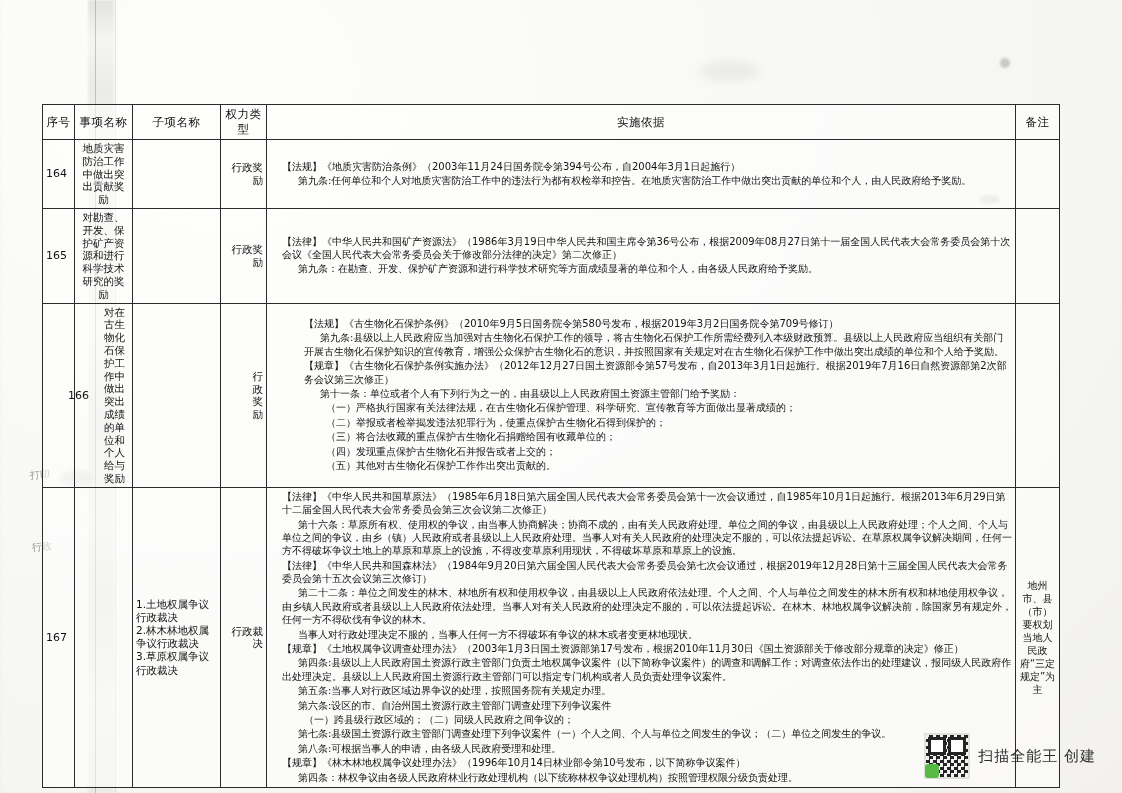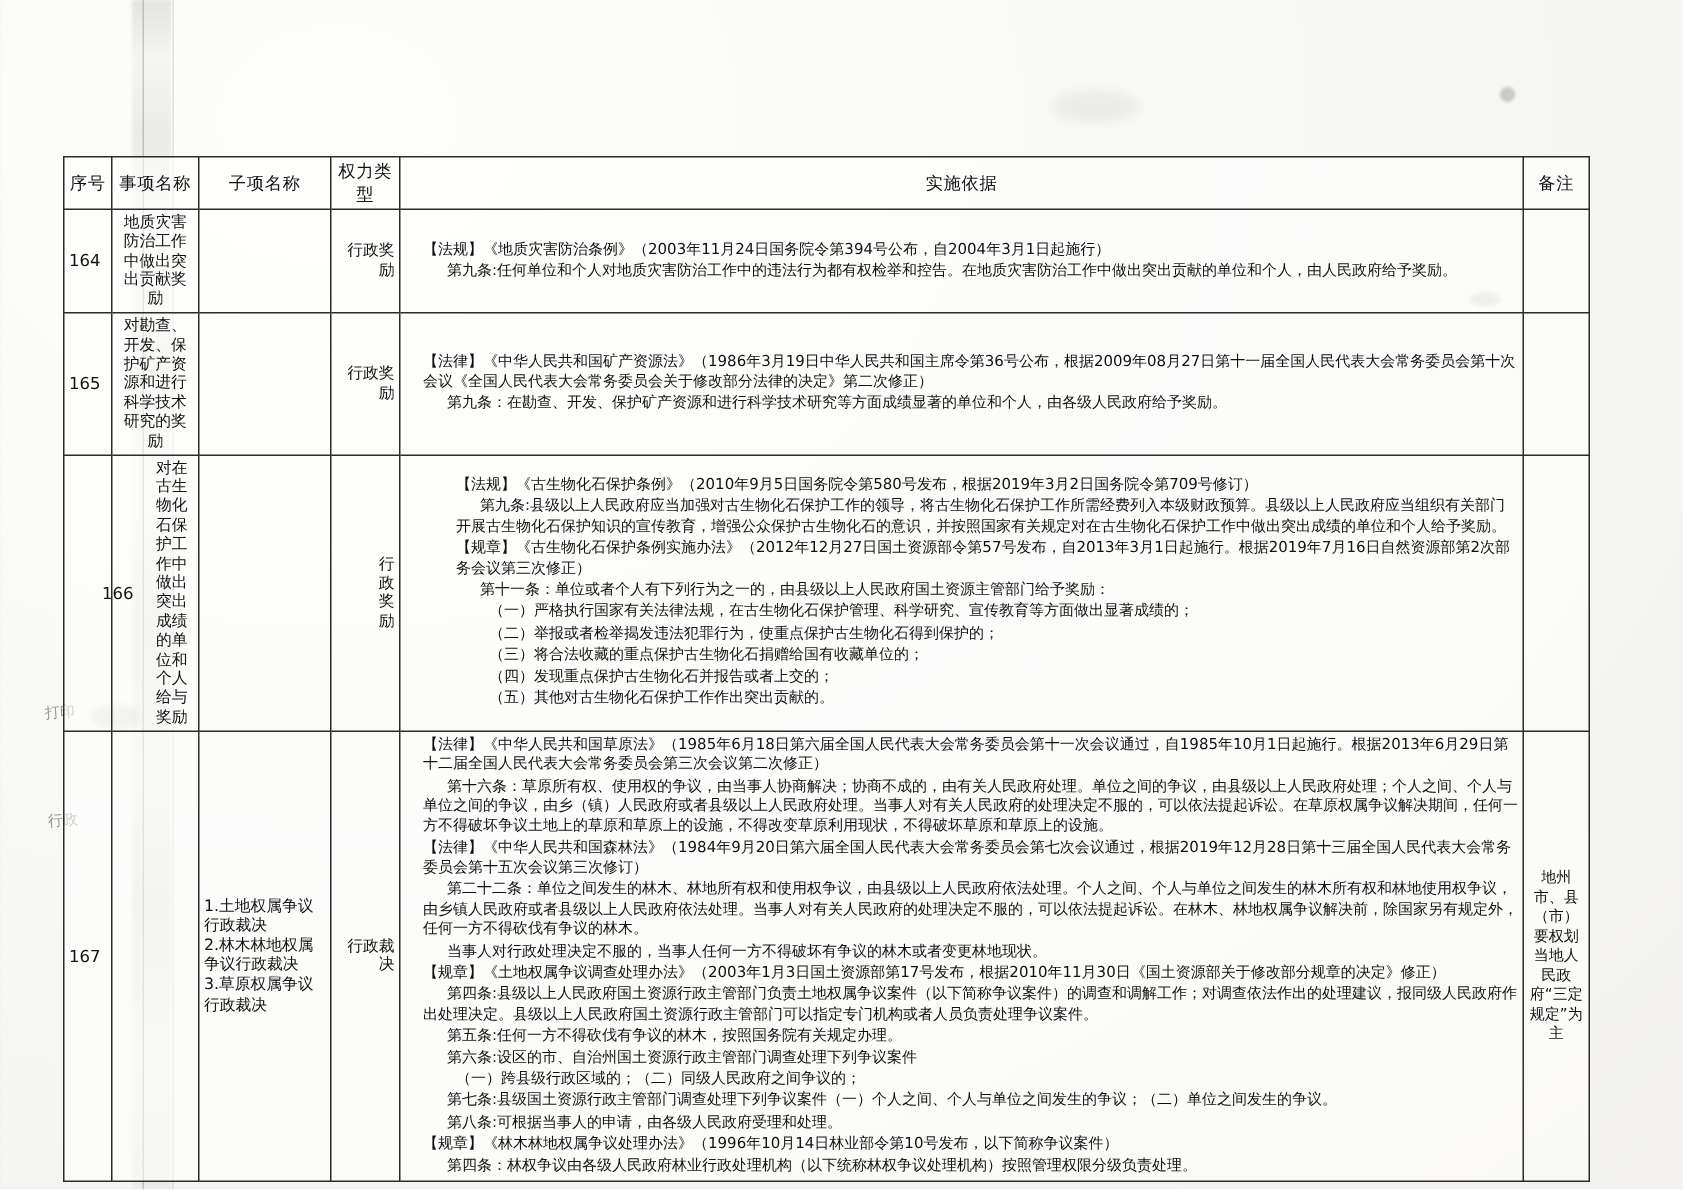--- a/index.html
+++ b/index.html
@@ -246,27 +246,33 @@
 3.草原权属争议行政裁决</td>
           <td class="c-power">行政裁决</td>
           <td class="c-basis">
             <div class="basis-line">【法律】《中华人民共和国草原法》（1985年6月18日第六届全国人民代表大会常务委员会第十一次会议通过，自1985年10月1日起施行。根据2013年6月29日第十二届全国人民代表大会常务委员会第三次会议第二次修正）</div>
             <div class="basis-line ind">第十六条：草原所有权、使用权的争议，由当事人协商解决；协商不成的，由有关人民政府处理。单位之间的争议，由县级以上人民政府处理；个人之间、个人与单位之间的争议，由乡（镇）人民政府或者县级以上人民政府处理。当事人对有关人民政府的处理决定不服的，可以依法提起诉讼。在草原权属争议解决期间，任何一方不得破坏争议土地上的草原和草原上的设施，不得改变草原利用现状，不得破坏草原和草原上的设施。</div>
             <div class="basis-line">【法律】《中华人民共和国森林法》（1984年9月20日第六届全国人民代表大会常务委员会第七次会议通过，根据2019年12月28日第十三届全国人民代表大会常务委员会第十五次会议第三次修订）</div>
             <div class="basis-line ind">第二十二条：单位之间发生的林木、林地所有权和使用权争议，由县级以上人民政府依法处理。个人之间、个人与单位之间发生的林木所有权和林地使用权争议，由乡镇人民政府或者县级以上人民政府依法处理。当事人对有关人民政府的处理决定不服的，可以依法提起诉讼。在林木、林地权属争议解决前，除国家另有规定外，任何一方不得砍伐有争议的林木。</div>
             <div class="basis-line ind">当事人对行政处理决定不服的，当事人任何一方不得破坏有争议的林木或者变更林地现状。</div>
             <div class="basis-line">【规章】《土地权属争议调查处理办法》（2003年1月3日国土资源部第17号发布，根据2010年11月30日《国土资源部关于修改部分规章的决定》修正）</div>
             <div class="basis-line ind">第四条:县级以上人民政府国土资源行政主管部门负责土地权属争议案件（以下简称争议案件）的调查和调解工作；对调查依法作出的处理建议，报同级人民政府作出处理决定。县级以上人民政府国土资源行政主管部门可以指定专门机构或者人员负责处理争议案件。</div>
-            <div class="basis-line ind">第五条:任何一方不得砍伐有争议的林木，按照国务院有关规定办理。</div>
+            <div class="basis-line ind">第五条:当事人对行政区域边界争议的处理，按照国务院有关规定办理。</div>
             <div class="basis-line ind">第六条:设区的市、自治州国土资源行政主管部门调查处理下列争议案件</div>
             <div class="basis-line ind2">（一）跨县级行政区域的；（二）同级人民政府之间争议的；</div>
             <div class="basis-line ind">第七条:县级国土资源行政主管部门调查处理下列争议案件（一）个人之间、个人与单位之间发生的争议；（二）单位之间发生的争议。</div>
             <div class="basis-line ind">第八条:可根据当事人的申请，由各级人民政府受理和处理。</div>
             <div class="basis-line">【规章】《林木林地权属争议处理办法》（1996年10月14日林业部令第10号发布，以下简称争议案件）</div>
             <div class="basis-line ind">第四条：林权争议由各级人民政府林业行政处理机构（以下统称林权争议处理机构）按照管理权限分级负责处理。</div>
           </td>
           <td class="c-note">地州市、县（市）要权划当地人民政府“三定规定”为主</td>
         </tr>
       </tbody>
     </table>
   </div>
 
+  <div class="scan-mark">
+    <div class="qr">
+      <span class="scan-badge"></span>
+    </div>
+    <div class="scan-text">扫描全能王  创建</div>
+  </div>
 </div>
 
 </body></html>

